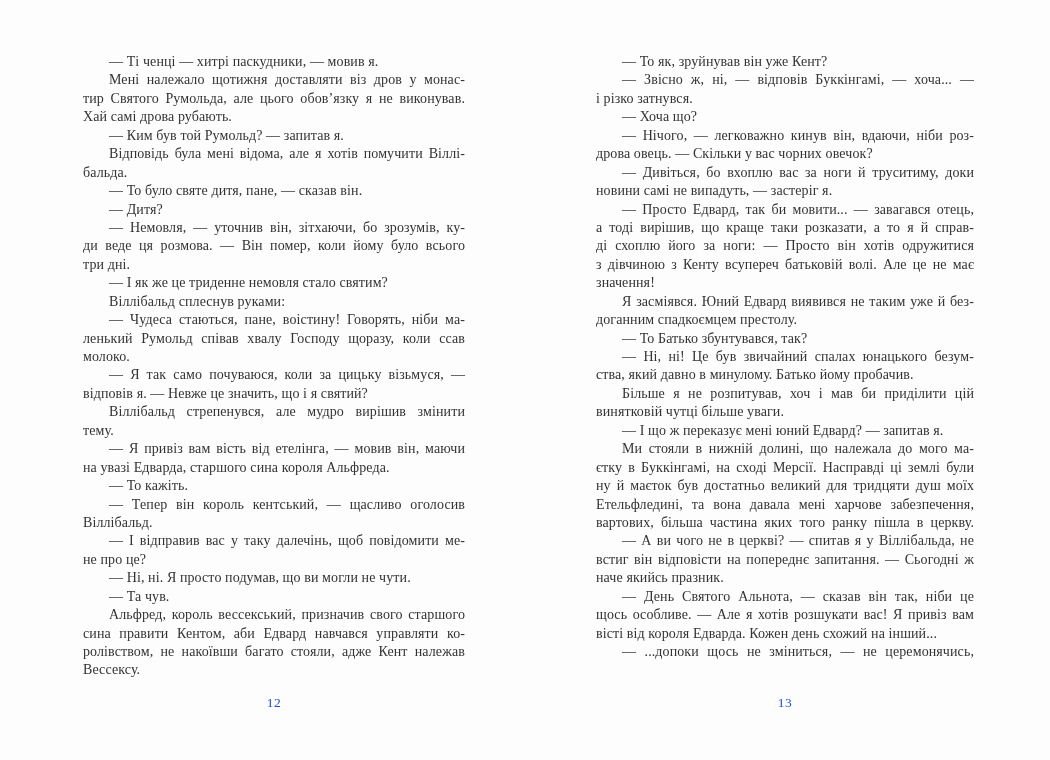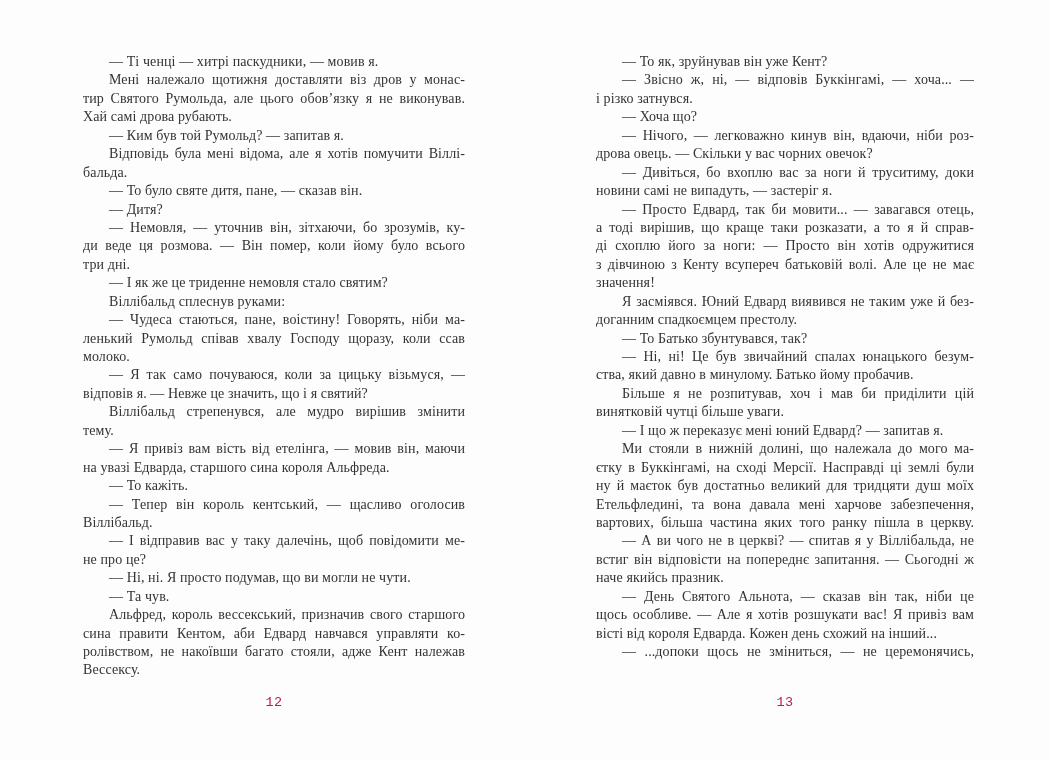--- a/index.html
+++ b/index.html
@@ -37,23 +37,22 @@
     text-align: justify;
     text-align-last: justify;
   }
   .folio {
     position: absolute;
     top: 642px;
     left: 0;
     width: 100%;
     text-align: center;
     font-size: 13.5px;
-    color: #be185d;
+    color: #1d4ed8;
     letter-spacing: 0.5px;
-    font-family: Liberation Mono, monospace;
   }
 </style>
 </head>
 <body>
 
 <div class="spread">
   <div class="page page-left">
     <div class="textblock">
         <div class="line indent">— Ті ченці — хитрі паскудники, — мовив я.</div>
         <div class="line indent fill">Мені належало щотижня доставляти віз дров у монас-</div>

